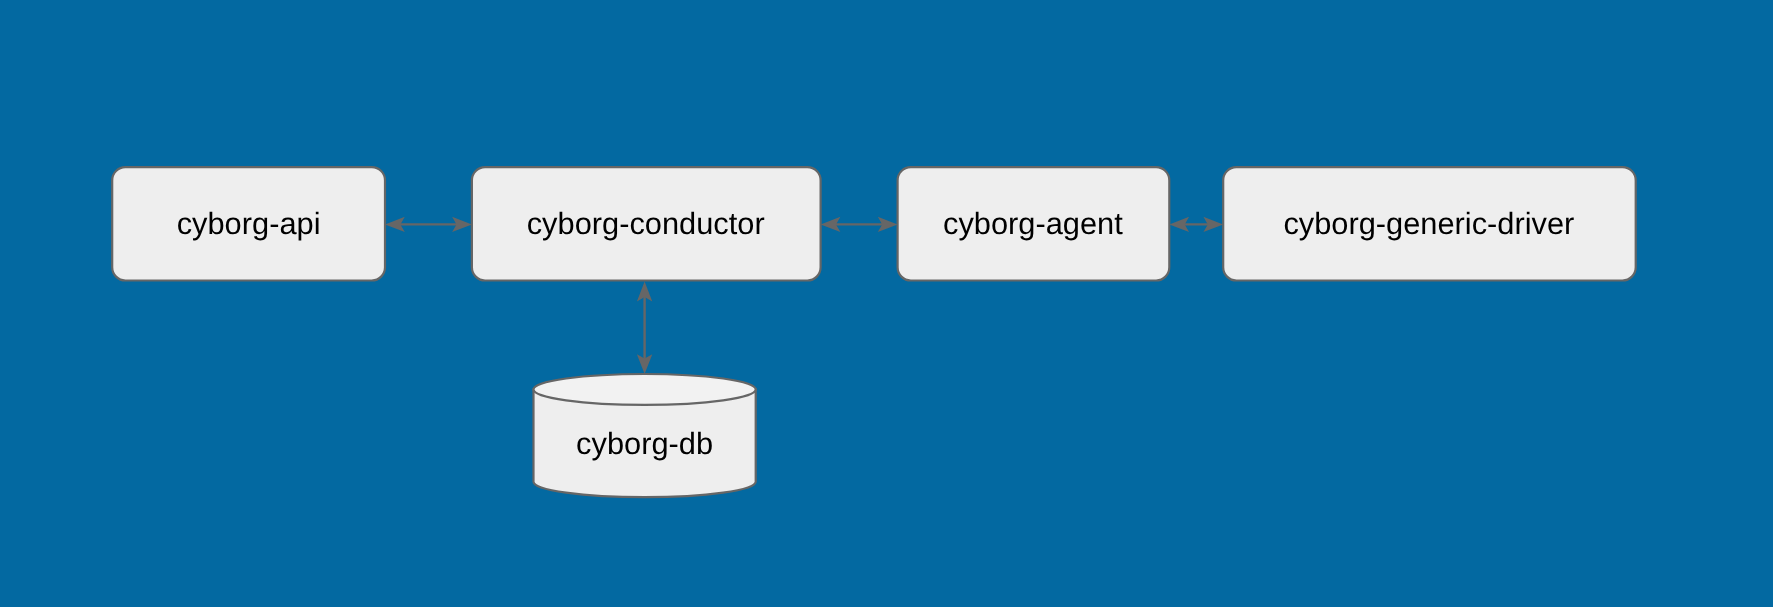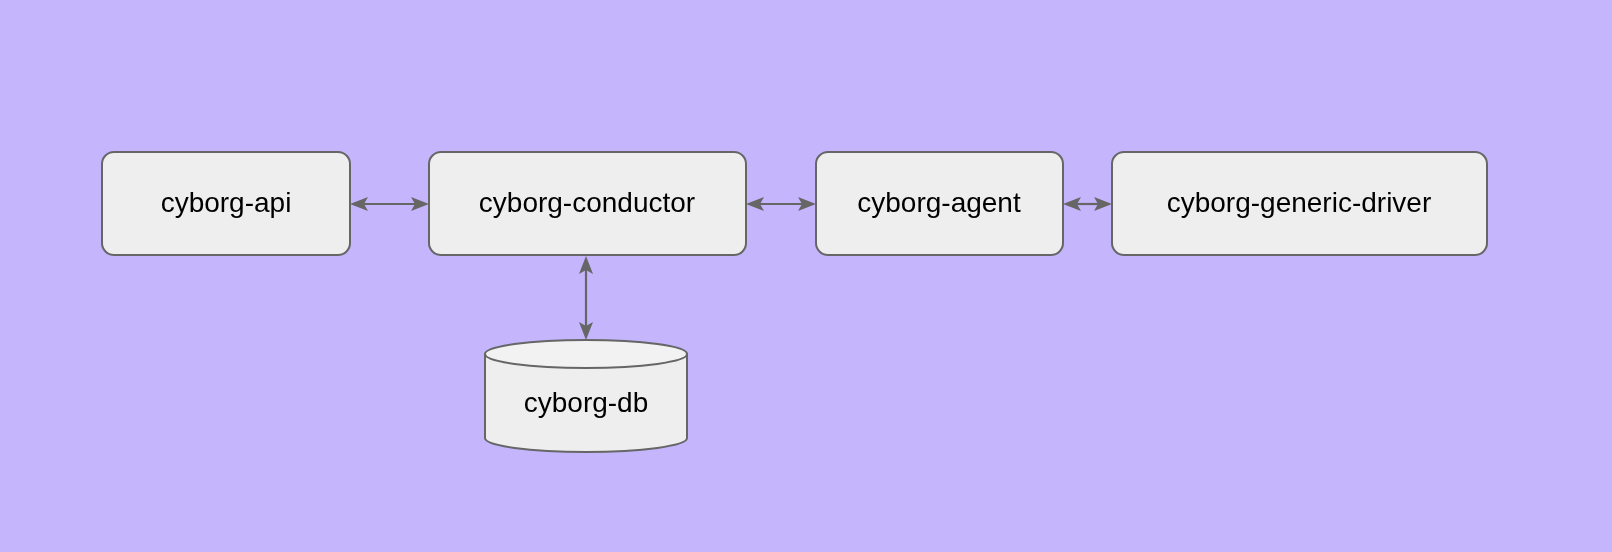--- a/index.html
+++ b/index.html
@@ -7,21 +7,21 @@
     padding: 0;
     background: #ffffff;
   }
   body {
     font-family: "Liberation Sans", sans-serif;
   }
   #canvas {
     position: relative;
     width: 1612px;
     height: 552px;
-    background: #c4b5fd;
+    background: #0369a1;
     overflow: hidden;
   }
   #diagram-svg {
     position: absolute;
     left: 0;
     top: 0;
     width: 1612px;
     height: 552px;
     display: block;
   }

